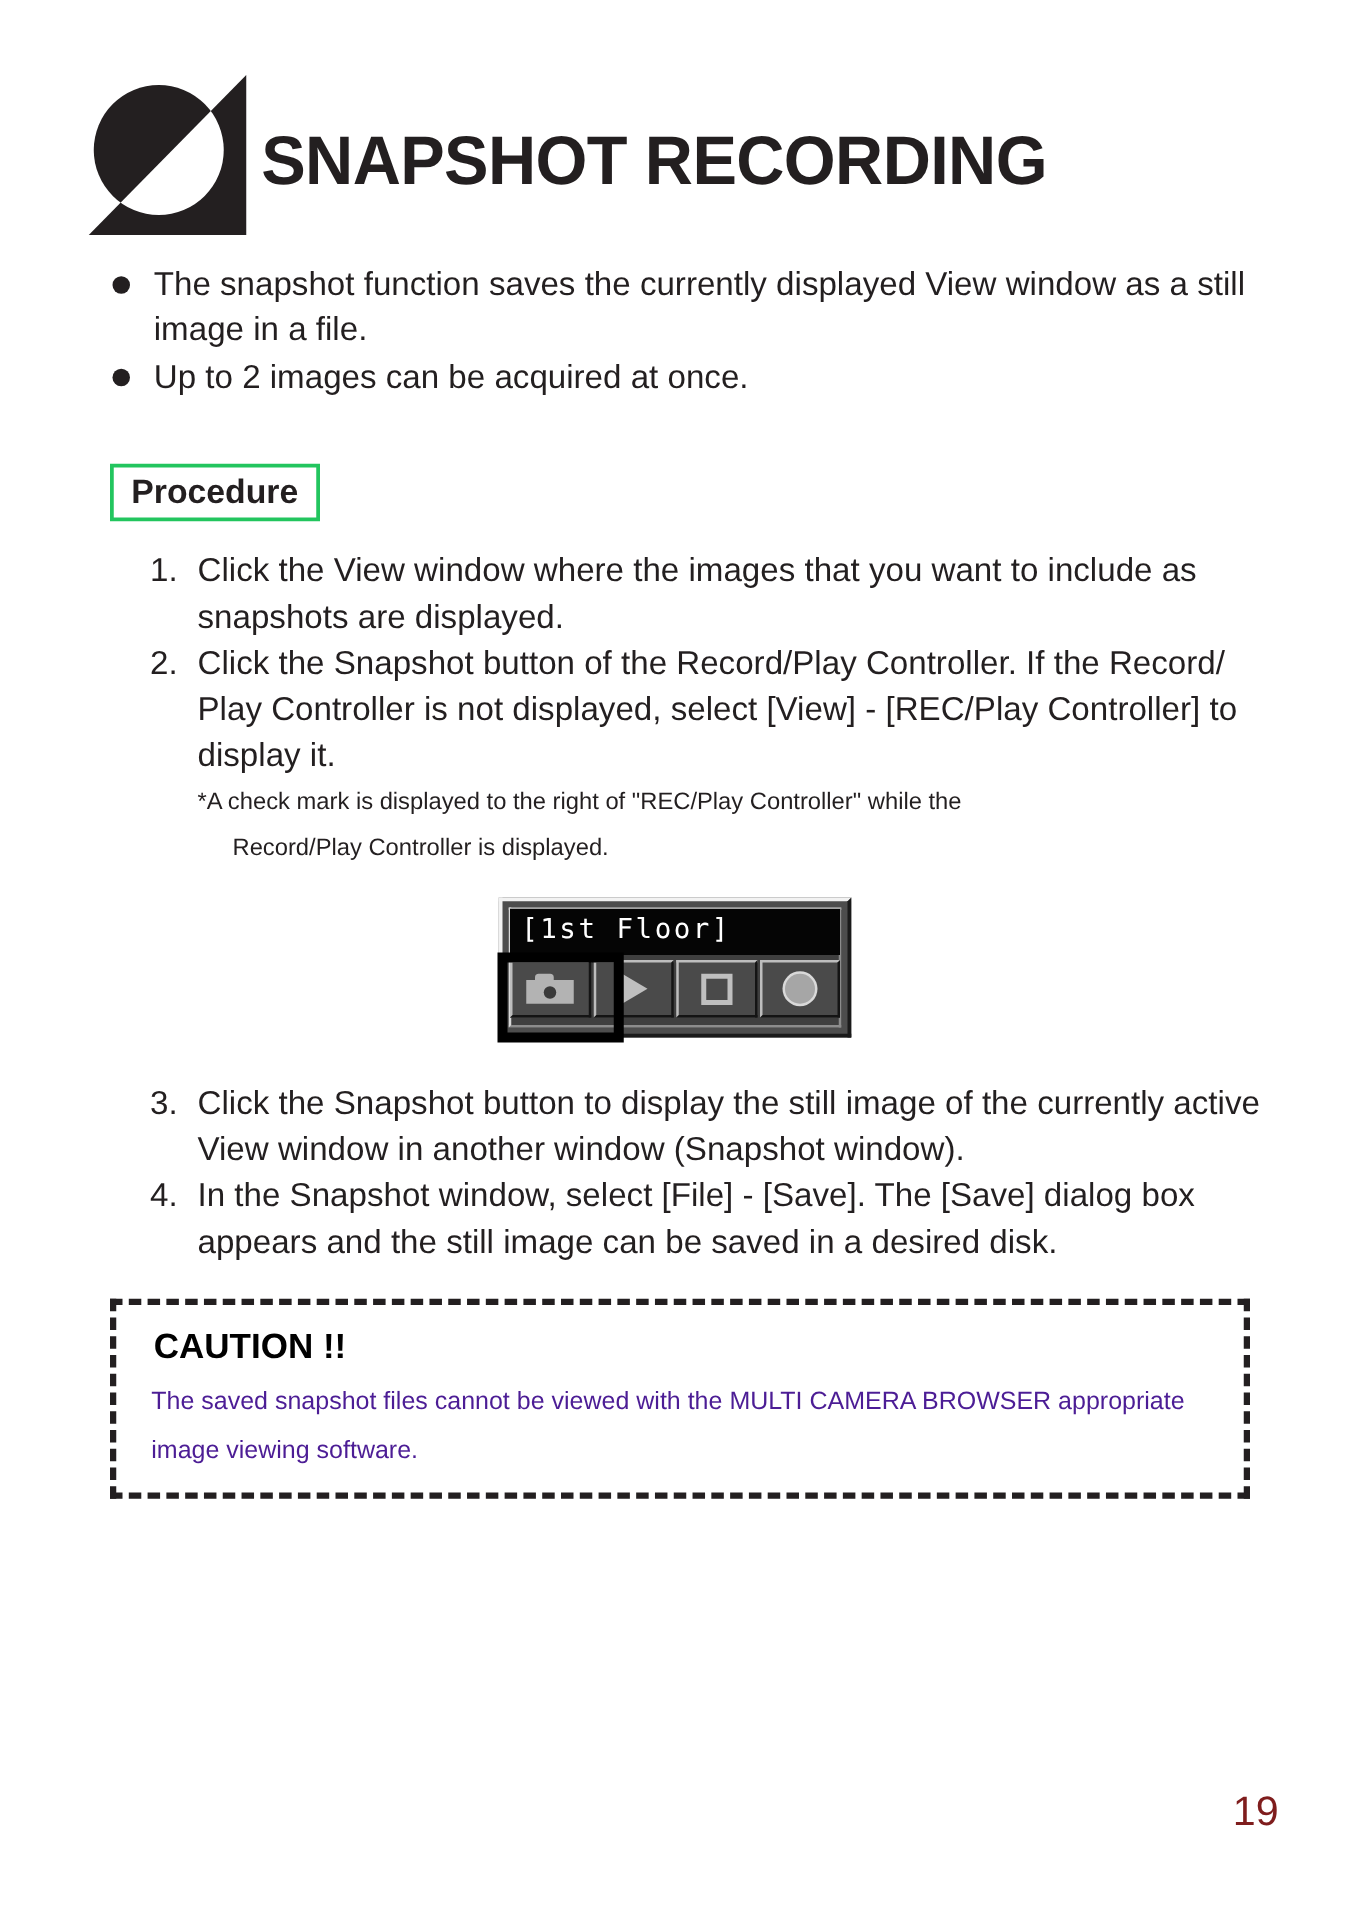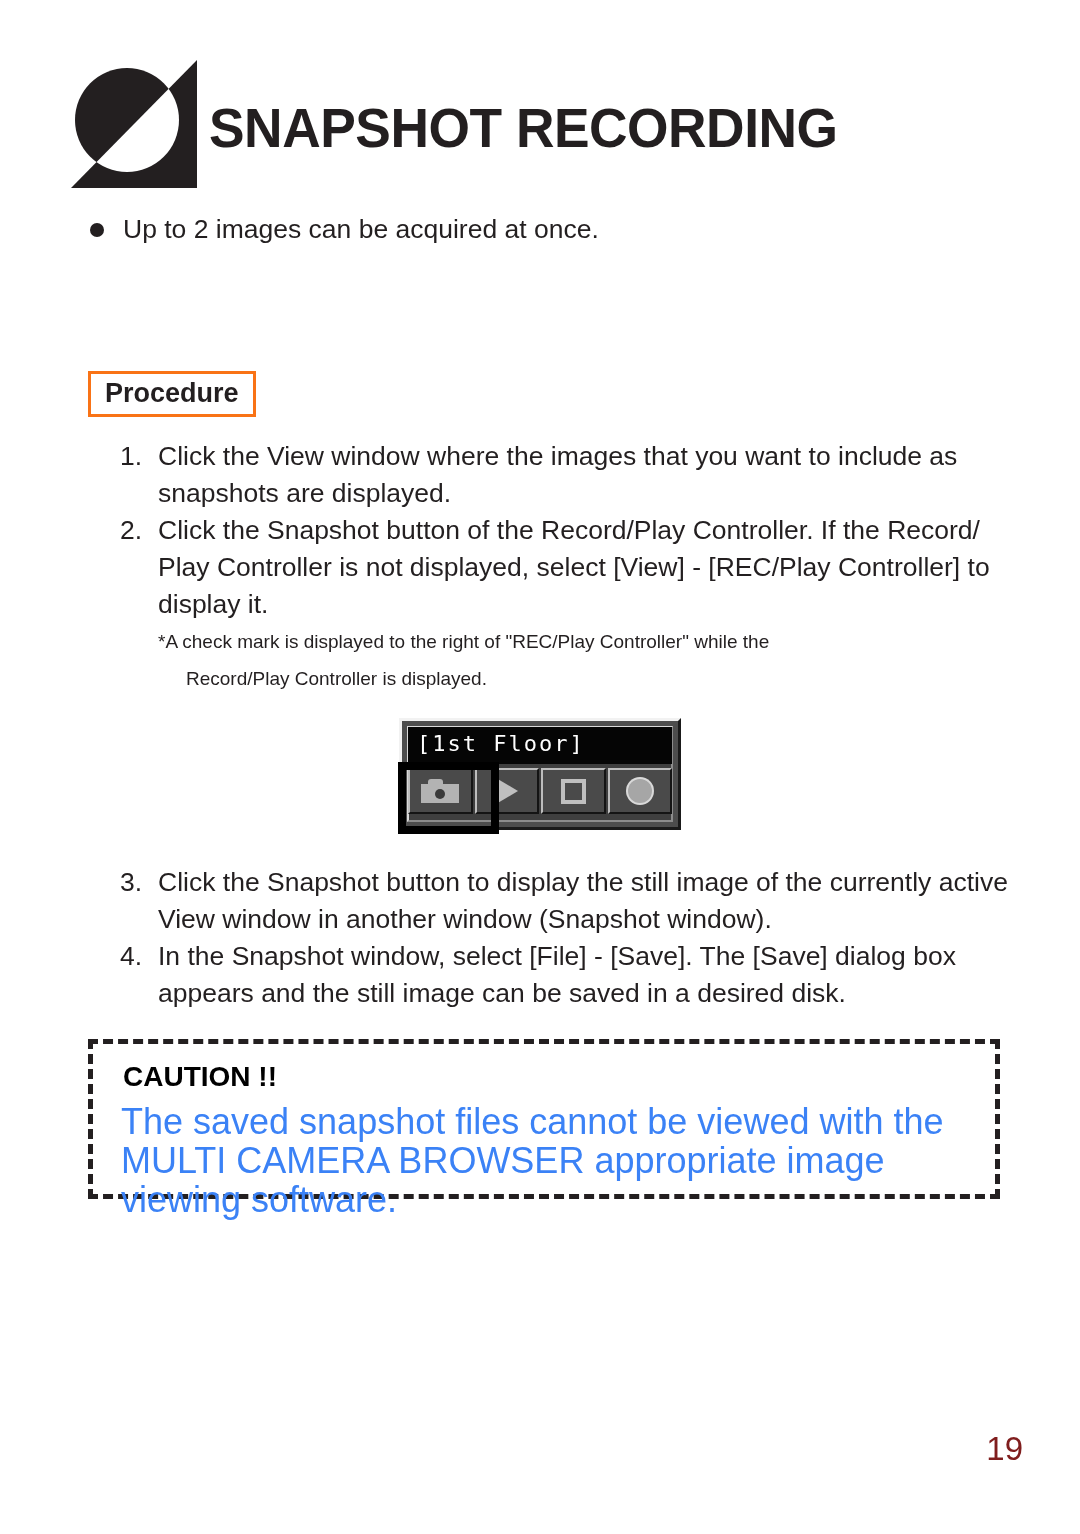--- a/index.html
+++ b/index.html
@@ -68,21 +68,21 @@
     height: 14px;
     border-radius: 50%;
     background: #231f20;
   }
 
   
   #procedure-box {
     position: absolute;
     left: 88px;
     top: 371px;
-    border: 3px solid #f97316;
+    border: 3px solid #22c55e;
     padding: 3px 14px 5px 14px;
     font-size: 27px;
     font-weight: bold;
     line-height: 32px;
     color: #231f20;
     background: #ffffff;
   }
 
   
   #steps-top {
@@ -283,23 +283,23 @@
     font-size: 28px;
     font-weight: bold;
     line-height: 34px;
     color: #000000;
   }
   #caution-body {
     position: absolute;
     left: 28px;
     top: 58px;
     right: 12px;
-    font-size: 36px;
+    font-size: 20px;
     line-height: 39px;
-    color: #3b82f6;
+    color: #4c1d95;
   }
 
   
   #page-number {
     position: absolute;
     right: 57px;
     top: 1432px;
     font-size: 33px;
     line-height: 34px;
     color: #7f1d1d;
@@ -337,20 +337,24 @@
         </clipPath>
         <circle cx="58" cy="62" r="52" fill="#ffffff" clip-path="url(#tri-clip)"></circle>
       </g>
     </g>
   </svg>
 
   <div id="page-title">SNAPSHOT RECORDING</div>
 </div>
 
 <div id="intro-list">
+  <div class="bullet-item">
+    <span class="bullet-dot"></span>
+    <span>The snapshot function saves the currently displayed View window as a still image in a file.</span>
+  </div>
   <div class="bullet-item" style="margin-top:2px;">
     <span class="bullet-dot"></span>
     <span>Up to 2 images can be acquired at once.</span>
   </div>
 </div>
 
 <div id="procedure-box">Procedure</div>
 
 <div id="steps-top">
   <div class="step-item">

